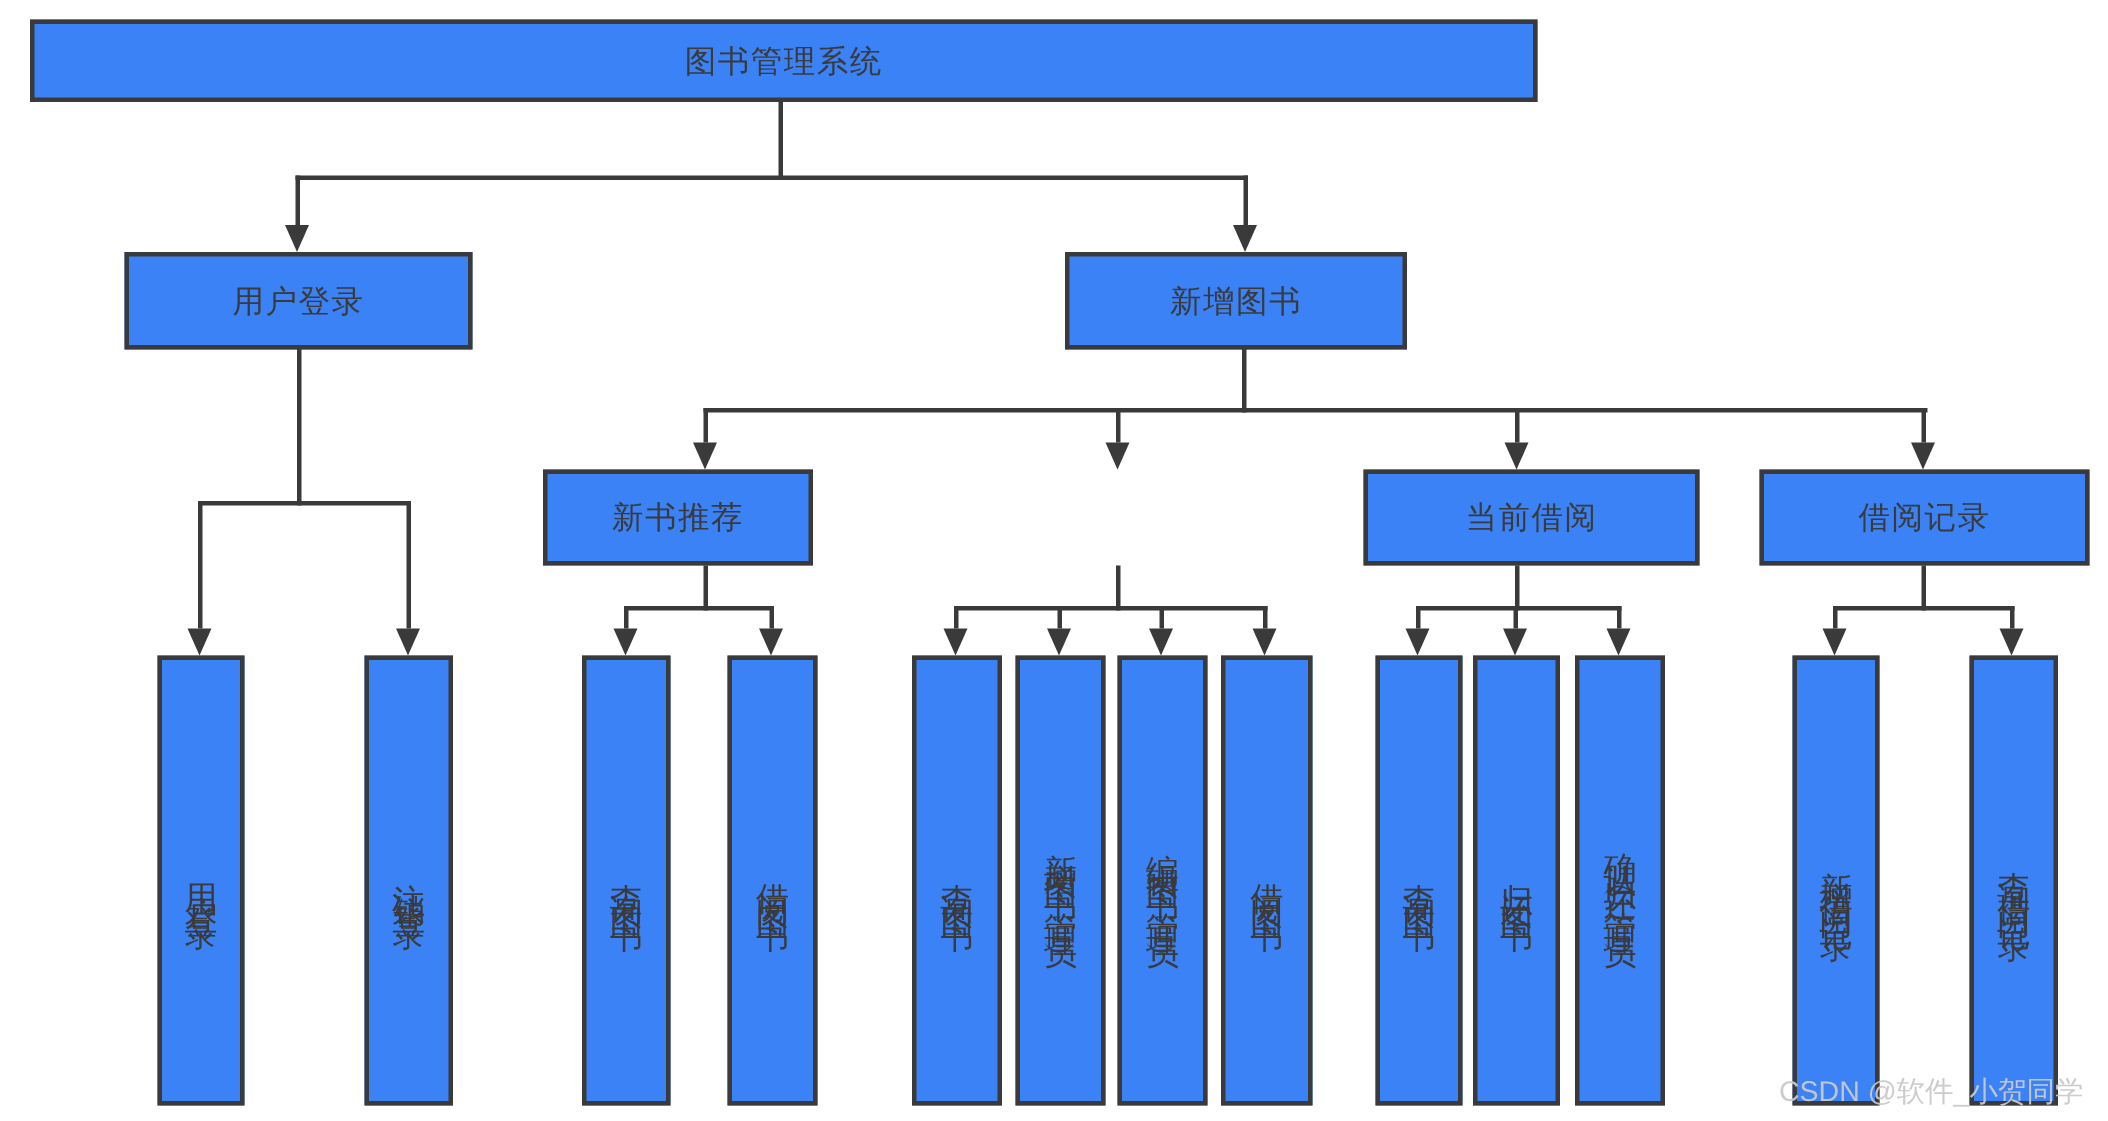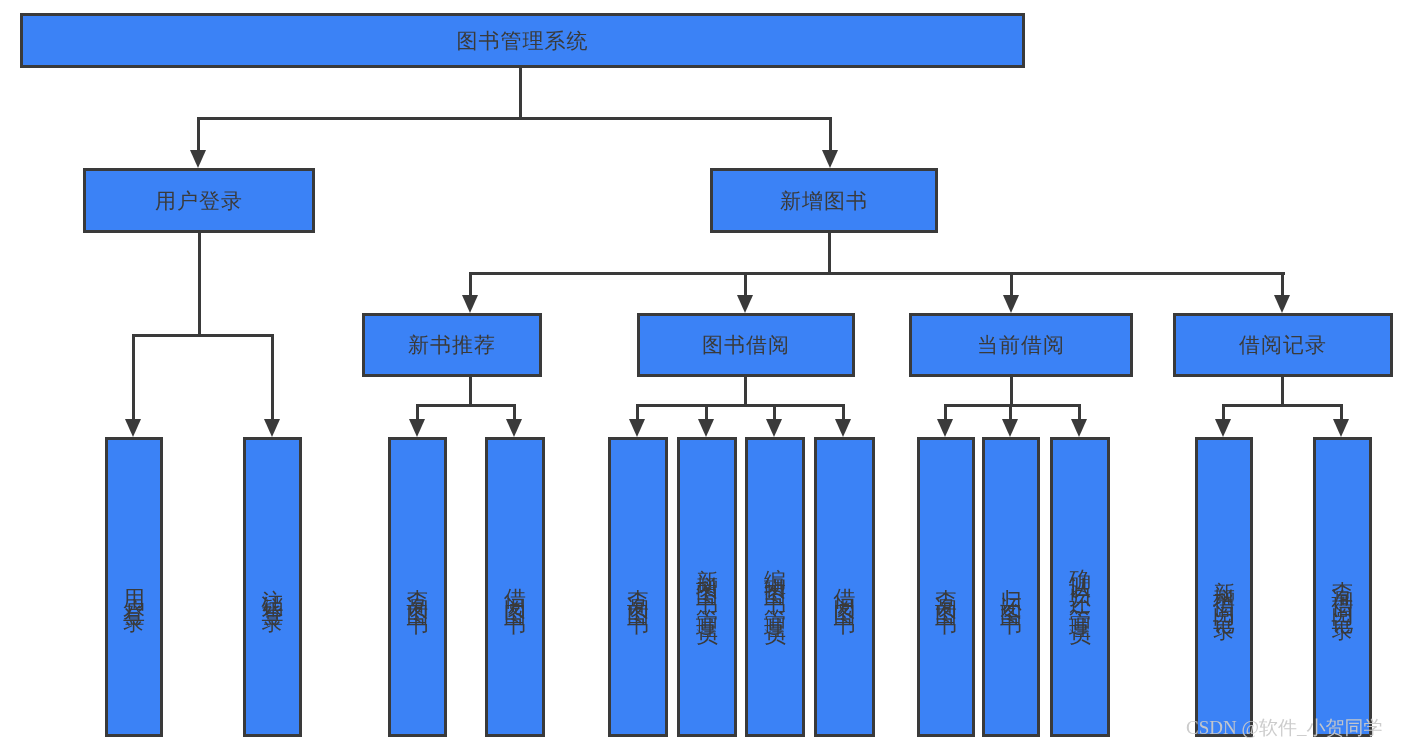--- a/index.html
+++ b/index.html
@@ -24,44 +24,41 @@
   .vline { position:absolute; width:3px; background:#3a3a3a; }
   .hline { position:absolute; height:3px; background:#3a3a3a; }
   .arrow { position:absolute; width:3px; background:#3a3a3a; }
   .arrow::after {
     content:""; position:absolute; left:-7px; bottom:-18px;
     border-left:8px solid transparent; border-right:8px solid transparent;
     border-top:18px solid #3a3a3a;
   }
   .watermark {
     position:absolute; left:1186px; top:715px; z-index:10;
-    font-size:19px; color:rgba(201,201,201,0.95); white-space:nowrap;font-family:Liberation Serif, serif;
+    font-size:19px; color:rgba(201,201,201,0.95); white-space:nowrap;
   }
 </style>
 </head>
 <body>
 
 <div id="canvas">
 
   <div class="box hbox root">
     <span>图书管理系统</span>
   </div>
 
   <div class="box hbox lvl2" style="left:83px;width:232px">
     <span>用户登录</span>
   </div>
   <div class="box hbox lvl2" style="left:710px;width:228px">
     <span>新增图书</span>
   </div>
 
   <div class="box hbox lvl3" style="left:362px;width:180px">
     <span>新书推荐</span>
-  </div>
-  <div class="box hbox lvl3" style="left:637px;width:218px">
-    <span>图书借阅</span>
   </div>
   <div class="box hbox lvl3" style="left:909px;width:224px">
     <span>当前借阅</span>
   </div>
   <div class="box hbox lvl3" style="left:1173px;width:220px">
     <span>借阅记录</span>
   </div>
 
   <div class="box vbox" style="left:105px;width:58px">
     <span class="vtext">用户登录</span>

